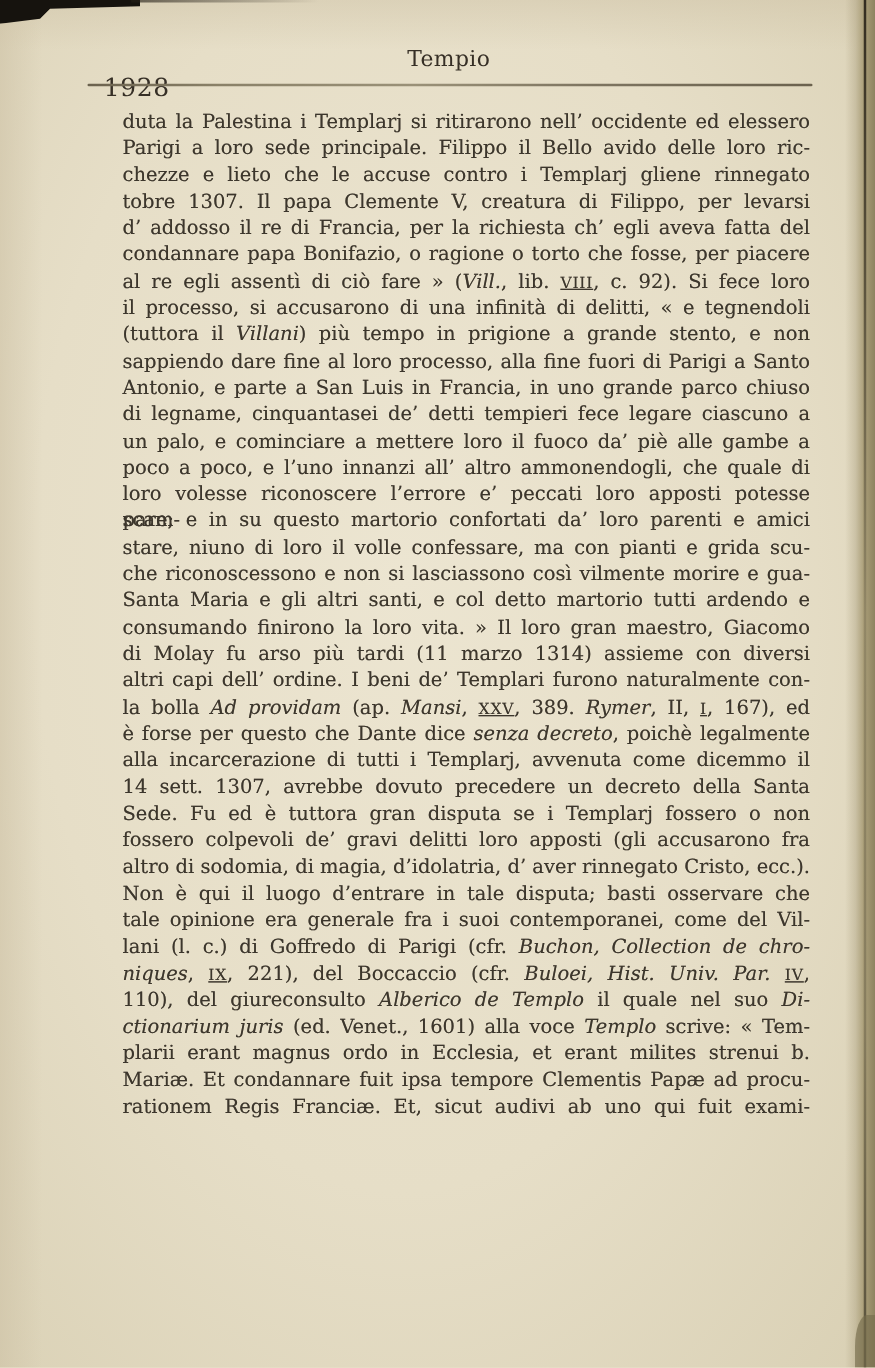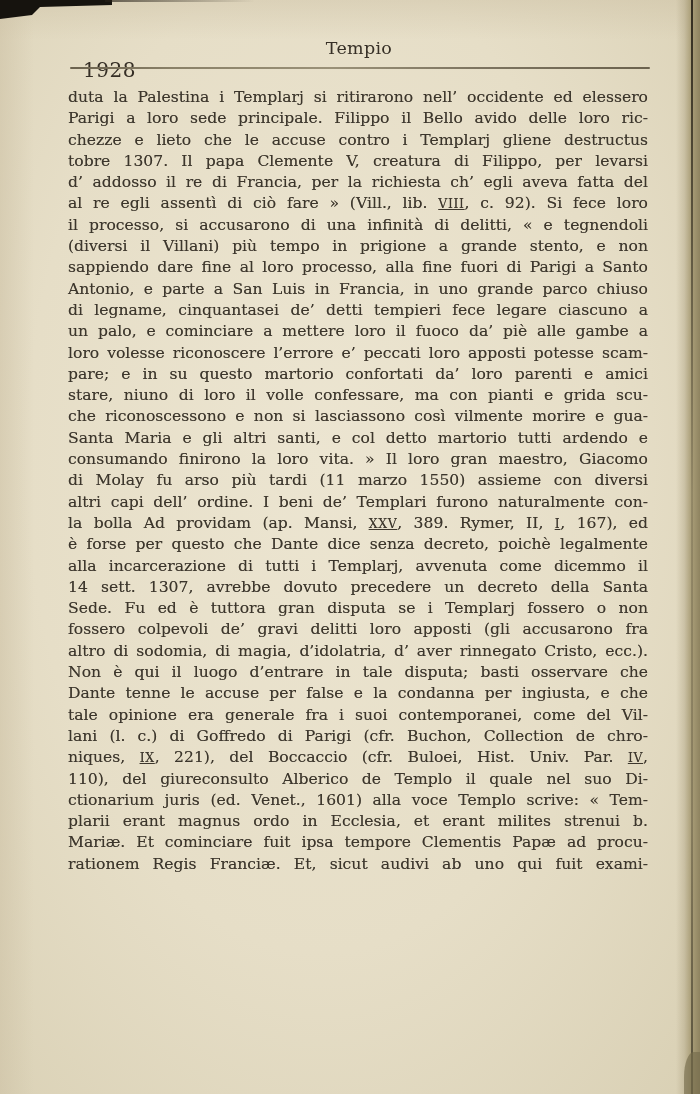--- a/index.html
+++ b/index.html
@@ -74,71 +74,73 @@
     position: absolute; top: 87px; left: 68px; width: 580px;
     color: #3c362c;
     font-size: 15.6px; line-height: 21.3px;
     text-shadow: 0 0 0.5px rgba(60,53,44,0.55);
   }
   .line {
     text-align: justify;
     text-align-last: justify;
     height: 21.3px;
     white-space: normal;
+    margin-left: 30px;
   }
-  .it { }
+  .it { font-style: italic; }
   .sc { font-size: 0.8em; letter-spacing: 0.6px; text-decoration: underline; }
 </style>
 </head>
 <body>
 
 <div class="page">
   <div class="header">
     <span class="page-number">1928</span>
     <span class="running-title">Tempio</span>
   </div>
   <div class="header-rule"></div>
 
   <div class="body-text">
       <div class="line"><span>duta la Palestina i Templarj si ritirarono nell’ occidente ed elessero</span></div>
       <div class="line"><span>Parigi a loro sede principale. Filippo il Bello avido delle loro ric-</span></div>
-      <div class="line"><span>chezze e lieto che le accuse contro i Templarj gliene destructus</span></div>
+      <div class="line"><span>chezze e lieto che le accuse contro i Templarj gliene rinnegato</span></div>
       <div class="line"><span>tobre 1307. Il papa Clemente V, creatura di Filippo, per levarsi</span></div>
       <div class="line"><span>d’ addosso il re di Francia, per la richiesta ch’ egli aveva fatta del</span></div>
+      <div class="line"><span>condannare papa Bonifazio, o ragione o torto che fosse, per piacere</span></div>
       <div class="line"><span>al re egli assentì di ciò fare » (</span><span class="it">Vill.</span><span>, lib. </span><span class="sc">VIII</span><span>, c. 92). Si fece loro</span></div>
       <div class="line"><span>il processo, si accusarono di una infinità di delitti, « e tegnendoli</span></div>
-      <div class="line"><span>(diversi il </span><span class="it">Villani</span><span>) più tempo in prigione a grande stento, e non</span></div>
+      <div class="line"><span>(tuttora il </span><span class="it">Villani</span><span>) più tempo in prigione a grande stento, e non</span></div>
       <div class="line"><span>sappiendo dare fine al loro processo, alla fine fuori di Parigi a Santo</span></div>
       <div class="line"><span>Antonio, e parte a San Luis in Francia, in uno grande parco chiuso</span></div>
       <div class="line"><span>di legname, cinquantasei de’ detti tempieri fece legare ciascuno a</span></div>
       <div class="line"><span>un palo, e cominciare a mettere loro il fuoco da’ piè alle gambe a</span></div>
+      <div class="line"><span>poco a poco, e l’uno innanzi all’ altro ammonendogli, che quale di</span></div>
       <div class="line"><span>loro volesse riconoscere l’errore e’ peccati loro apposti potesse scam-</span></div>
       <div class="line"><span>pare; e in su questo martorio confortati da’ loro parenti e amici</span></div>
       <div class="line"><span>stare, niuno di loro il volle confessare, ma con pianti e grida scu-</span></div>
       <div class="line"><span>che riconoscessono e non si lasciassono così vilmente morire e gua-</span></div>
       <div class="line"><span>Santa Maria e gli altri santi, e col detto martorio tutti ardendo e</span></div>
       <div class="line"><span>consumando finirono la loro vita. » Il loro gran maestro, Giacomo</span></div>
-      <div class="line"><span>di Molay fu arso più tardi (11 marzo 1550) assieme con diversi</span></div>
+      <div class="line"><span>di Molay fu arso più tardi (11 marzo 1314) assieme con diversi</span></div>
       <div class="line"><span>altri capi dell’ ordine. I beni de’ Templari furono naturalmente con-</span></div>
       <div class="line"><span>la bolla </span><span class="it">Ad providam</span><span> (ap. </span><span class="it">Mansi</span><span>, </span><span class="sc">XXV</span><span>, 389. </span><span class="it">Rymer</span><span>, II, </span><span class="sc">I</span><span>, 167), ed</span></div>
       <div class="line"><span>è forse per questo che Dante dice </span><span class="it">senza decreto</span><span>, poichè legalmente</span></div>
       <div class="line"><span>alla incarcerazione di tutti i Templarj, avvenuta come dicemmo il</span></div>
       <div class="line"><span>14 sett. 1307, avrebbe dovuto precedere un decreto della Santa</span></div>
       <div class="line"><span>Sede. Fu ed è tuttora gran disputa se i Templarj fossero o non</span></div>
       <div class="line"><span>fossero colpevoli de’ gravi delitti loro apposti (gli accusarono fra</span></div>
       <div class="line"><span>altro di sodomia, di magia, d’idolatria, d’ aver rinnegato Cristo, ecc.).</span></div>
       <div class="line"><span>Non è qui il luogo d’entrare in tale disputa; basti osservare che</span></div>
-      <div class="line"><span>Dante tenne le accuse per false e la condanna per ingiusta, e che</span></div>
       <div class="line"><span>tale opinione era generale fra i suoi contemporanei, come del Vil-</span></div>
       <div class="line"><span>lani (l. c.) di Goffredo di Parigi (cfr. </span><span class="it">Buchon, Collection de chro-</span></div>
       <div class="line"><span class="it">niques</span><span>, </span><span class="sc">IX</span><span>, 221), del Boccaccio (cfr. </span><span class="it">Buloei, Hist. Univ. Par.</span><span> </span><span class="sc">IV</span><span>,</span></div>
       <div class="line"><span>110), del giureconsulto </span><span class="it">Alberico de Templo</span><span> il quale nel suo </span><span class="it">Di-</span></div>
       <div class="line"><span class="it">ctionarium juris</span><span> (ed. Venet., 1601) alla voce </span><span class="it">Templo</span><span> scrive: « Tem-</span></div>
       <div class="line"><span>plarii erant magnus ordo in Ecclesia, et erant milites strenui b.</span></div>
-      <div class="line"><span>Mariæ. Et cominciare fuit ipsa tempore Clementis Papæ ad procu-</span></div>
+      <div class="line"><span>Mariæ. Et condannare fuit ipsa tempore Clementis Papæ ad procu-</span></div>
       <div class="line"><span>rationem Regis Franciæ. Et, sicut audivi ab uno qui fuit exami-</span></div>
     </div>
 
   <div class="artifact-top-left"></div>
   <div class="top-hairline"></div>
   <div class="binding-shadow"></div>
   <div class="binding-line"></div>
   <div class="binding-bottom"></div>
 </div>
 

